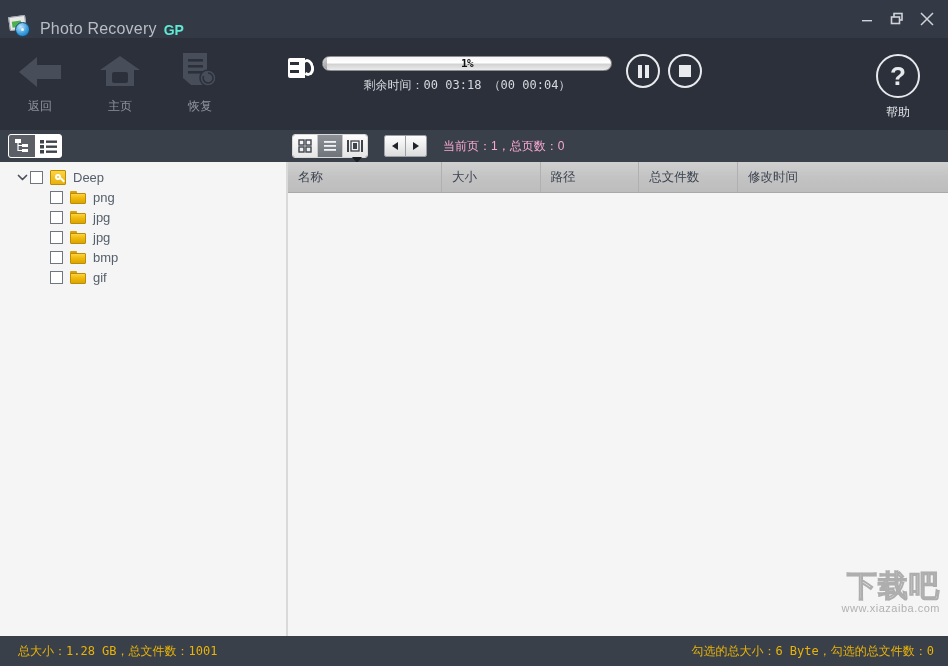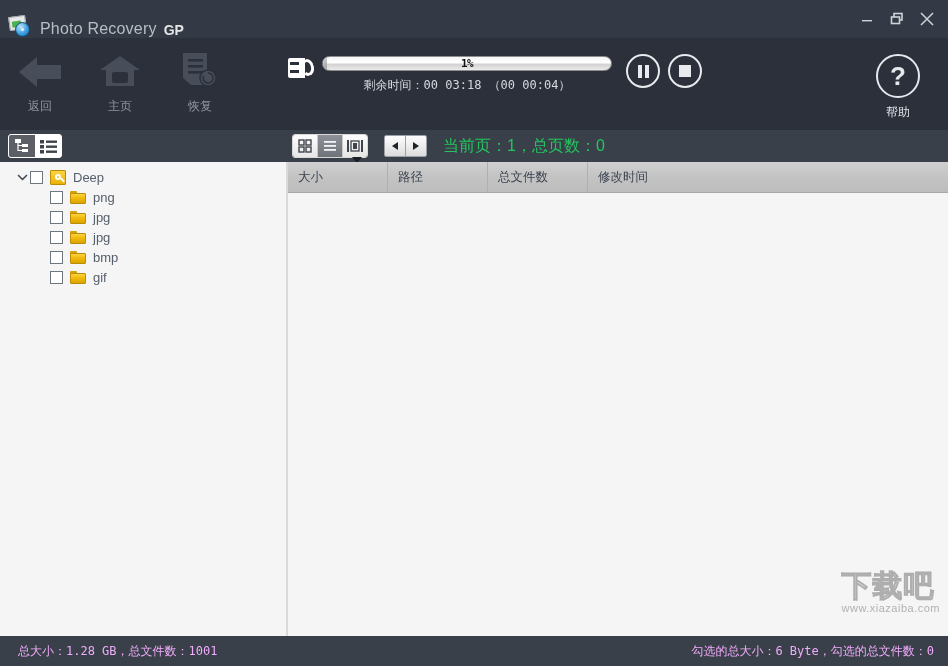--- a/index.html
+++ b/index.html
@@ -69,21 +69,21 @@
     background: #eaf6ff;
   }
   .title-text {
     font-size: 16px;
     color: #b9bdc4;
     letter-spacing: .2px;
     user-select: none;
   }
   .title-gp {
     font-size: 14px;
-    color: #e5e5e5;
+    color: #5eead4;
     font-weight: bold;
     margin-left: 7px;
   }
   .win-btns {
     position: absolute;
     right: 6px; top: 0;
     height: 38px;
     display: flex;
     align-items: center;
   }
@@ -312,22 +312,22 @@
   }
   .pager-btn {
     width: 20px; height: 20px;
     display: flex; align-items: center; justify-content: center;
     background: linear-gradient(to bottom,#fefefe,#dcdcdc);
     border-right: 1px solid #9aa0a6;
   }
   .pager-btn:last-child { border-right: none; }
   .page-info {
     margin-left: 16px;
-    font-size: 16px;
-    color: #22c55e;
+    font-size: 12px;
+    color: #f9a8d4;
     white-space: nowrap;
   }
   .caret-marker {
     position: absolute;
     left: 352px;
     bottom: -1px;
     width: 0; height: 0;
     border-left: 5px solid transparent;
     border-right: 5px solid transparent;
     border-top: 6px solid #1d1f23;
@@ -464,31 +464,31 @@
     align-items: center;
     justify-content: space-between;
     padding: 0 14px 0 18px;
     box-sizing: border-box;
     flex: none;
     position: relative;
     z-index: 3;
   }
   .status-text {
     font-size: 12px;
-    color: #f0abfc;
+    color: #eab308;
     font-family: "DejaVu Sans Mono", "Liberation Mono", monospace;
     white-space: nowrap;
   }
 
   
   .watermark {
     position: absolute;
     right: 8px;
     bottom: 22px;
-    text-align: left;
+    text-align: right;
     pointer-events: none;
     z-index: 2;
   }
   .wm-main {
     font-size: 30px;
     font-weight: bold;
     color: rgba(255,255,255,0.55);
     -webkit-text-stroke: 1px rgba(160,160,160,0.85);
     letter-spacing: 1px;
     line-height: 1;
@@ -717,20 +717,21 @@
       </div>
       <div class="tree-row child">
         <div class="chk"></div>
         <div class="folder-ico"></div>
         <span class="tree-label">gif</span>
       </div>
     </div>
 
     <div class="list-panel">
       <div class="col-head">
+        <div class="col" style="width:156px">名称</div>
         <div class="col" style="width:100px">大小</div>
         <div class="col" style="width:100px">路径</div>
         <div class="col" style="width:100px">总文件数</div>
         <div class="col" style="width:213px;border-right:none">修改时间</div>
       </div>
       <div class="list-body"></div>
     </div>
 
     <div class="watermark">
       <div class="wm-main">下载吧</div>

